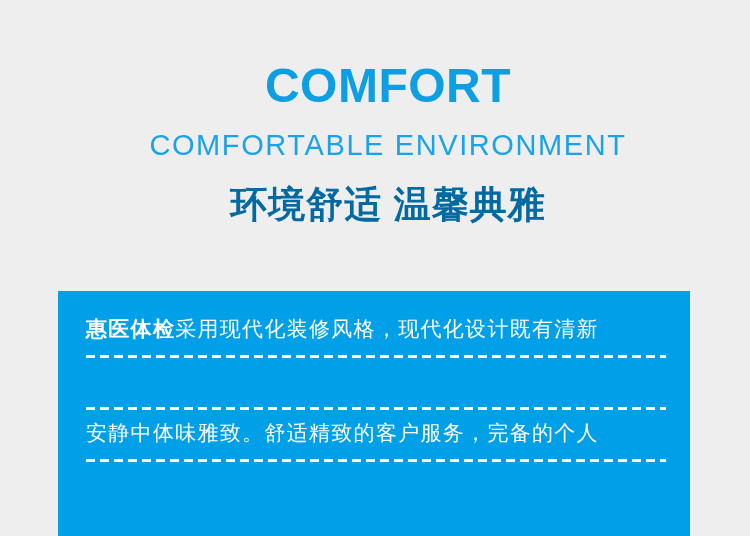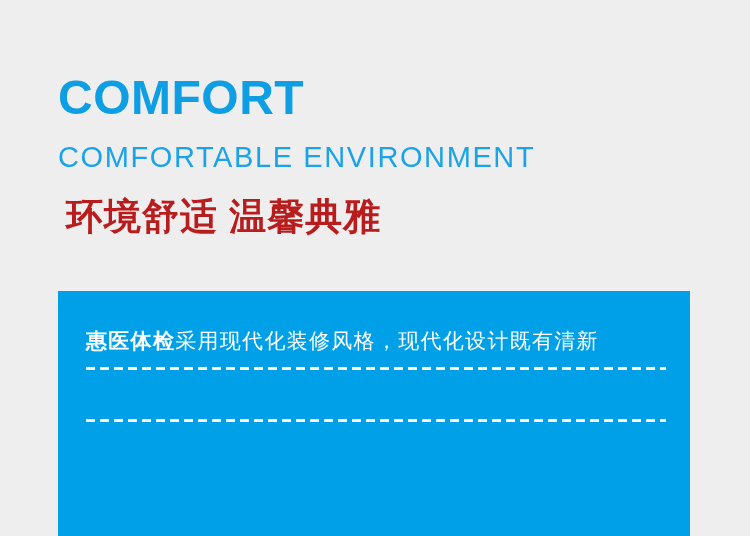--- a/index.html
+++ b/index.html
@@ -20,22 +20,23 @@
     position: relative;
     width: 750px;
     height: 536px;
     background: #eeeeee;
   }
 
   
   .heading-block {
     position: absolute;
     left: 58px;
-    top: 74px;
+    top: 62px;
     width: 660px;
+    text-align: center;
   }
 
   .title-en-main {
     font-size: 48px;
     font-weight: bold;
     line-height: 1.0;
     color: #0d9ee4;
     letter-spacing: 0.5px;
     white-space: nowrap;
     margin: 0;
@@ -51,21 +52,21 @@
     white-space: nowrap;
     margin: 0;
     padding: 0;
     margin-top: 21px;
   }
 
   .title-cn {
     font-size: 37px;
     font-weight: bold;
     line-height: 1.0;
-    color: #b91c1c;
+    color: #0369a1;
     letter-spacing: 1px;
     white-space: nowrap;
     margin: 8px;
     padding: 0;
     margin-top: 26px;
   }
 
   
   .blue-panel {
     position: absolute;
@@ -75,21 +76,21 @@
     height: 245px;
     background: #00a0e9;
     overflow: hidden;
     box-sizing: border-box;
     padding: 0;
   }
 
   .panel-inner {
     position: absolute;
     left: 28px;
-    top: 35px;
+    top: 23px;
     width: 580px;
   }
 
   .para-line {
     position: relative;
     height: 52px;
   }
 
   .para-text {
     display: block;
@@ -137,18 +138,22 @@
 
       <div class="para-line">
         <span class="para-text"><span class="strong">惠医体检</span><span>采用现代化装修风格，现代化设计既有清新</span></span>
         <div class="dash-rule"></div>
       </div>
 
       <div class="para-line">
         <div class="dash-rule"></div>
       </div>
 
+      <div class="para-line">
+        <span class="para-text"><span>安静中体味雅致。舒适精致的客户服务，完备的个人</span></span>
+        <div class="dash-rule"></div>
+      </div>
 
 
     </div>
   </div>
 
 </div>
 
 </body></html>

